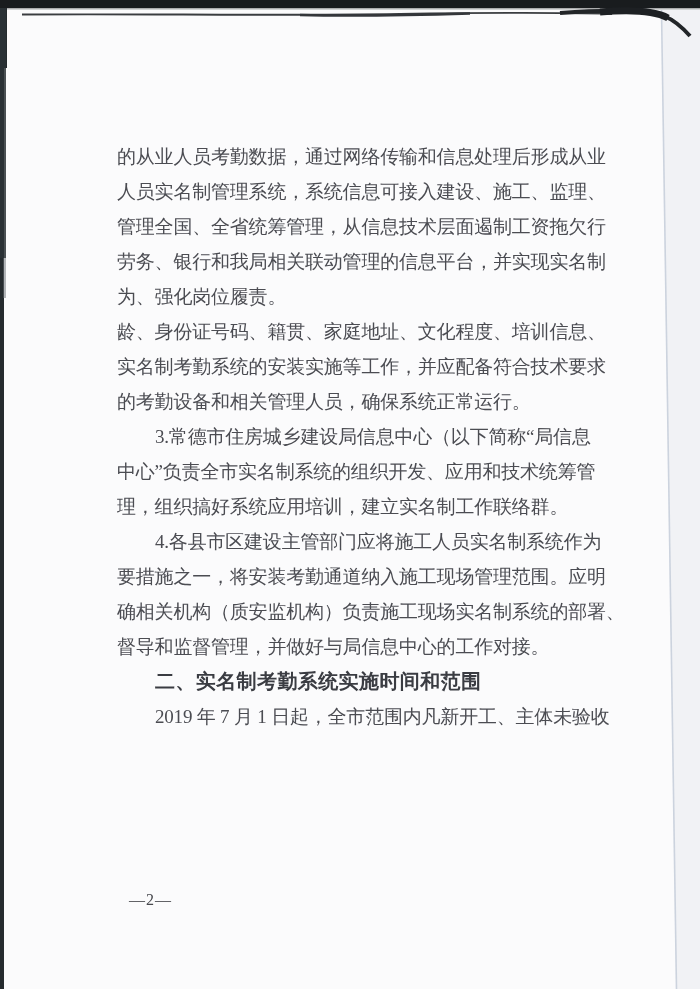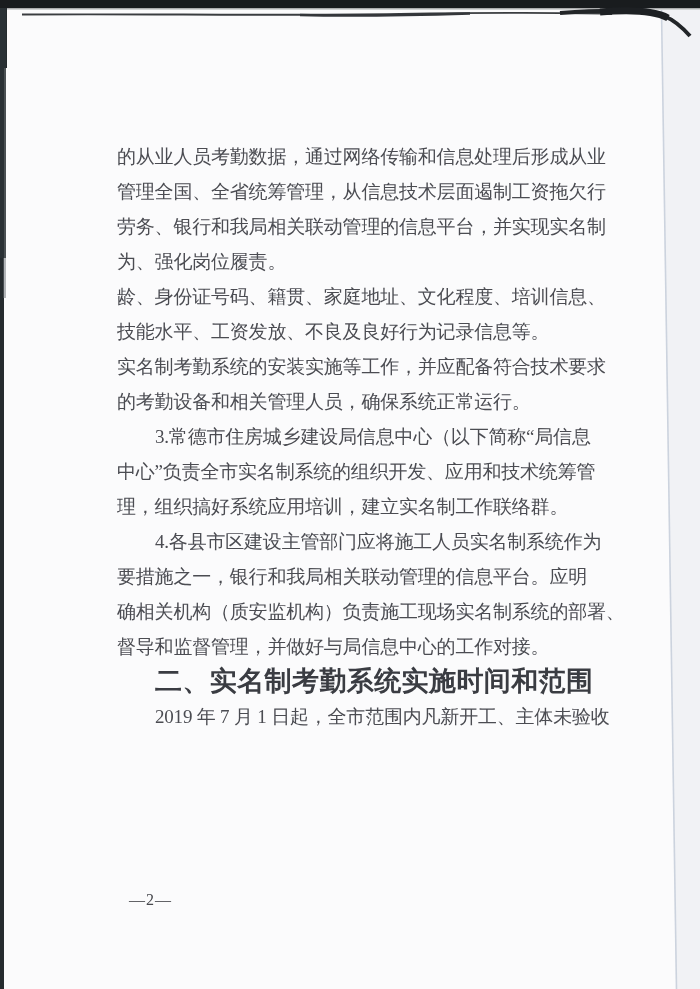--- a/index.html
+++ b/index.html
@@ -28,21 +28,21 @@
     line-height: 35px;
     font-size: 19px;
     letter-spacing: -0.2px;
     color: #4b4c52;
     white-space: nowrap;
   }
   .line.indent { padding-left: 38px; }
   .line.heading {
     font-family: "Liberation Sans", "DejaVu Sans", sans-serif;
     font-weight: 700;
-    font-size: 27px;
+    font-size: 20px;
     letter-spacing: 0.4px;
     color: #3a3c42;
   }
   .page-number {
     position: absolute;
     left: 129px;
     top: 890px;
     font-size: 16px;
     line-height: 20px;
     letter-spacing: 1px;
@@ -69,32 +69,32 @@
     <path d="M600,12 C635,9 655,11 668,18" fill="none" stroke="#1d2023" stroke-width="7"></path>
 
     <rect x="0" y="8" width="4" height="981" fill="#252b2e"></rect>
     <rect x="0" y="8" width="7" height="60" fill="#252b2e"></rect>
     <rect x="0" y="8" width="6" height="250" fill="#2c3336" opacity="0.85"></rect>
     <rect x="3" y="258" width="3" height="40" fill="#6a7074" opacity="0.5"></rect>
   </svg>
 
   <div class="text-lines">
       <div class="line">的从业人员考勤数据，通过网络传输和信息处理后形成从业</div>
+      <div class="line">人员实名制管理系统，系统信息可接入建设、施工、监理、</div>
       <div class="line">管理全国、全省统筹管理，从信息技术层面遏制工资拖欠行</div>
       <div class="line">劳务、银行和我局相关联动管理的信息平台，并实现实名制</div>
       <div class="line">为、强化岗位履责。</div>
       <div class="line">龄、身份证号码、籍贯、家庭地址、文化程度、培训信息、</div>
-      <div class="line">技能水平、工资发放、不良及良好行为记录信息等。</div>
       <div class="line">实名制考勤系统的安装实施等工作，并应配备符合技术要求</div>
       <div class="line">的考勤设备和相关管理人员，确保系统正常运行。</div>
       <div class="line indent">3.常德市住房城乡建设局信息中心（以下简称“局信息</div>
       <div class="line">中心”负责全市实名制系统的组织开发、应用和技术统筹管</div>
       <div class="line">理，组织搞好系统应用培训，建立实名制工作联络群。</div>
       <div class="line indent">4.各县市区建设主管部门应将施工人员实名制系统作为</div>
-      <div class="line">要措施之一，银行和我局相关联动管理的信息平台。应明</div>
+      <div class="line">要措施之一，将安装考勤通道纳入施工现场管理范围。应明</div>
       <div class="line">确相关机构（质安监机构）负责施工现场实名制系统的部署、</div>
       <div class="line">督导和监督管理，并做好与局信息中心的工作对接。</div>
       <div class="line indent heading">二、实名制考勤系统实施时间和范围</div>
       <div class="line indent">2019 年 7 月 1 日起，全市范围内凡新开工、主体未验收</div>
     </div>
 
   <div class="page-number">—2—</div>
 
 </div>
 

